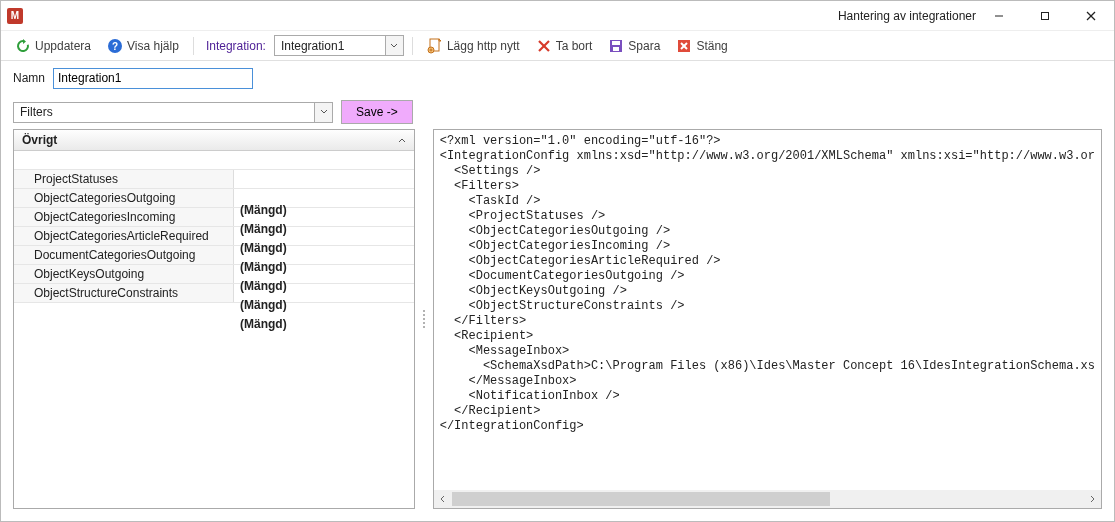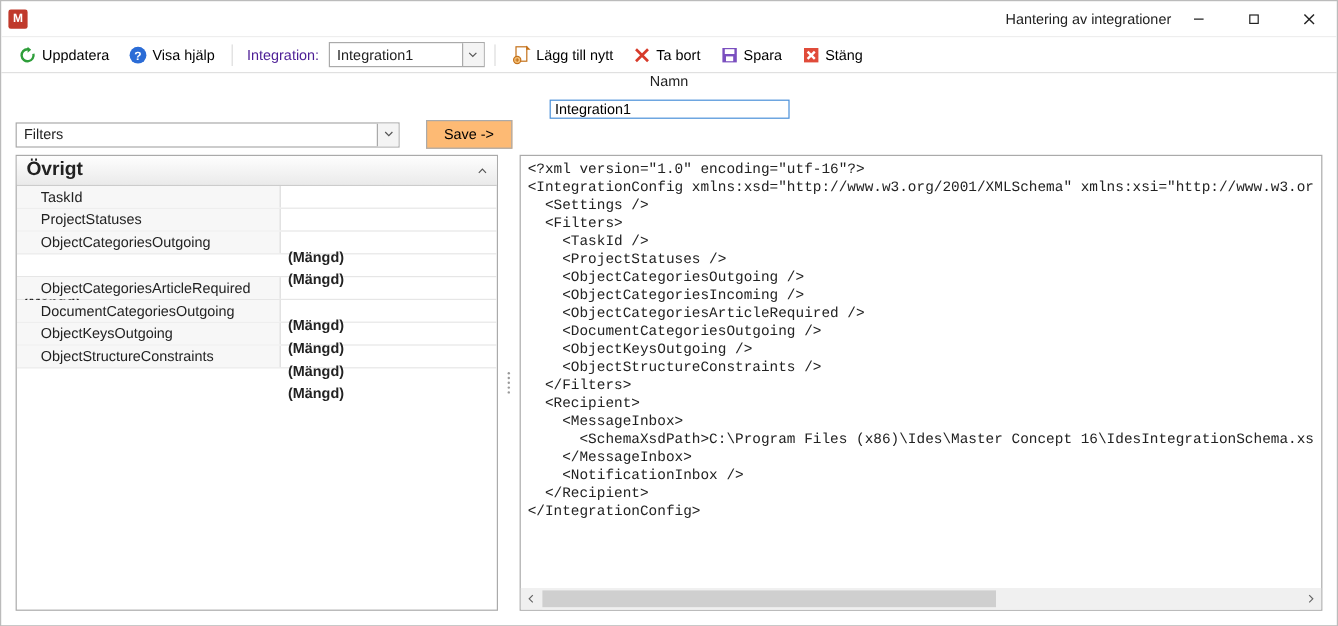--- a/index.html
+++ b/index.html
@@ -7,40 +7,40 @@
   .window { width:1115px; height:522px; border:1px solid #bbb; display:flex; flex-direction:column; background:#fff; }
   
   .titlebar { height:30px; display:flex; align-items:center; padding:0 0 0 6px; border-bottom:1px solid #eee; }
   .titlebar .app-icon { width:16px; height:16px; background:#c0392b; display:flex; align-items:center; justify-content:center; color:#fff; font-size:10px; font-weight:bold; margin-right:6px; border-radius:2px; }
   .titlebar .title { flex:1; font-size:12px;text-align:right; }
   .winbtns { display:flex; height:100%; }
   .winbtn { width:46px; height:100%; display:flex; align-items:center; justify-content:center; }
   .winbtn svg { width:10px; height:10px; }
   
   .toolbar { height:30px; display:flex; align-items:center; padding:0 8px; gap:4px; border-bottom:1px solid #e0e0e0; }
-  .tbtn { display:flex; align-items:center; padding:2px 6px; gap:4px; cursor:pointer; color:#000000; }
+  .tbtn { display:flex; align-items:center; padding:2px 6px; gap:4px; cursor:pointer; color:#404040; }
   .tsep { width:1px; height:18px; background:#ddd; margin:0 4px; }
   .tlabel { padding:0 4px; color:#4c1d95; }
   .combo { display:flex; align-items:center; border:1px solid #aaa; height:21px; background:#fff; }
   .combo .combo-text { padding:0 6px; min-width:110px; font-size:12px; }
   .combo .combo-btn { width:18px; height:100%; border-left:1px solid #aaa; display:flex; align-items:center; justify-content:center; background:#f4f4f4; }
   .combo .combo-btn svg { width:8px; height:8px; }
   .icon { width:16px; height:16px; display:flex; align-items:center; justify-content:center; }
   
-  .namerow { height:34px; display:flex; align-items:center; padding:0 12px; gap:8px;flex-direction:column; }
+  .namerow { height:34px; display:flex; align-items:center; padding:0 12px; gap:8px; }
   .namerow label { }
   .namerow input { width:200px; height:21px; border:1px solid #4a90d9; padding:0 4px; font-family:inherit; font-size:12px; outline:none; }
   
-  .filtersrow { height:34px; display:flex; align-items:center; padding:0 12px; gap:22px; }
+  .filtersrow { height:34px; display:flex; align-items:center; padding:0 12px; gap:8px; }
   .filtersrow .combo .combo-text { min-width:300px; }
-  .savebtn { border:1px solid #aaa; background:#fdba74; padding:4px 14px; cursor:pointer; font-size:12px; }
+  .savebtn { border:1px solid #aaa; background:#f0abfc; padding:4px 14px; cursor:pointer; font-size:12px; }
   
   .mainarea { flex:1; display:flex; gap:6px; padding:0 12px 12px 12px; min-height:0; }
   .leftpanel { width:430px; border:1px solid #aaa; display:flex; flex-direction:column; min-height:0; }
-  .grouphead { background:linear-gradient(#fefefe,#eaeaea); border-bottom:1px solid #ccc; display:flex; align-items:center; justify-content:space-between; padding:3px 8px; font-weight:bold; font-size:16px; }
+  .grouphead { background:linear-gradient(#fefefe,#eaeaea); border-bottom:1px solid #ccc; display:flex; align-items:center; justify-content:space-between; padding:3px 8px; font-weight:bold; font-size:12px; }
   .grouphead .chev svg { width:8px; height:8px; }
   .proplist { flex:1; overflow:auto; }
   .proprow { display:flex; border-bottom:1px solid #e6e6e6; height:19px; align-items:stretch; }
   .proprow .keycell { width:220px; padding:0 0 0 20px; background:#f7f7f7; border-right:1px solid #ddd; display:flex; align-items:center; font-size:12px; }
   .proprow .valcell { flex:1; padding:0 6px; display:flex; align-items:center; font-weight:bold; font-size:12px;margin-top:40px; }
   
   .splitdots { width:6px; display:flex; flex-direction:column; align-items:center; justify-content:center; gap:2px; }
   .splitdots span { width:2px; height:2px; background:#999; border-radius:50%; }
   
   .rightpanel { flex:1; border:1px solid #aaa; display:flex; flex-direction:column; min-height:0; }
@@ -116,21 +116,21 @@
     <div class="tbtn">
       <span class="icon">
         <svg viewBox="0 0 16 16">
             <rect x="3" y="1" width="9" height="12" fill="#fff" stroke="#c4711a"></rect>
             <path d="M12 1l2 2h-2z" fill="#f4c27a" stroke="#c4711a"></path>
             <circle cx="4" cy="12" r="3" fill="#f4c27a" stroke="#c4711a"></circle>
             <line x1="4" y1="10.5" x2="4" y2="13.5" stroke="#c4711a"></line>
             <line x1="2.5" y1="12" x2="5.5" y2="12" stroke="#c4711a"></line>
           </svg>
       </span>
-      <span>Lägg till nytt</span>
+      <span>Lägg http nytt</span>
     </div>
     <div class="tbtn">
       <span class="icon">
         <svg viewBox="0 0 16 16">
             <line x1="3" y1="3" x2="13" y2="13" class="c-red" stroke-width="2.2"></line>
             <line x1="13" y1="3" x2="3" y2="13" class="c-red" stroke-width="2.2"></line>
           </svg>
       </span>
       <span>Ta bort</span>
     </div>
@@ -179,32 +179,32 @@
       <div class="grouphead">
         <span>Övrigt</span>
         <span class="chev">
           <svg viewBox="0 0 8 8">
               <path d="M1 6l3-3 3 3" fill="none" stroke="#555" stroke-width="1"></path>
             </svg>
         </span>
       </div>
       <div class="proplist" id="proplist">
           <div class="proprow">
-            <div class="keycell">TaskId</div>
             <div class="valcell"></div>
           </div>
           <div class="proprow">
             <div class="keycell">ProjectStatuses</div>
             <div class="valcell">(Mängd)</div>
           </div>
           <div class="proprow">
             <div class="keycell">ObjectCategoriesOutgoing</div>
             <div class="valcell">(Mängd)</div>
           </div>
           <div class="proprow">
+            <div class="keycell">ObjectCategoriesIncoming</div>
             <div class="valcell">(Mängd)</div>
           </div>
           <div class="proprow">
             <div class="keycell">ObjectCategoriesArticleRequired</div>
             <div class="valcell">(Mängd)</div>
           </div>
           <div class="proprow">
             <div class="keycell">DocumentCategoriesOutgoing</div>
             <div class="valcell">(Mängd)</div>
           </div>

